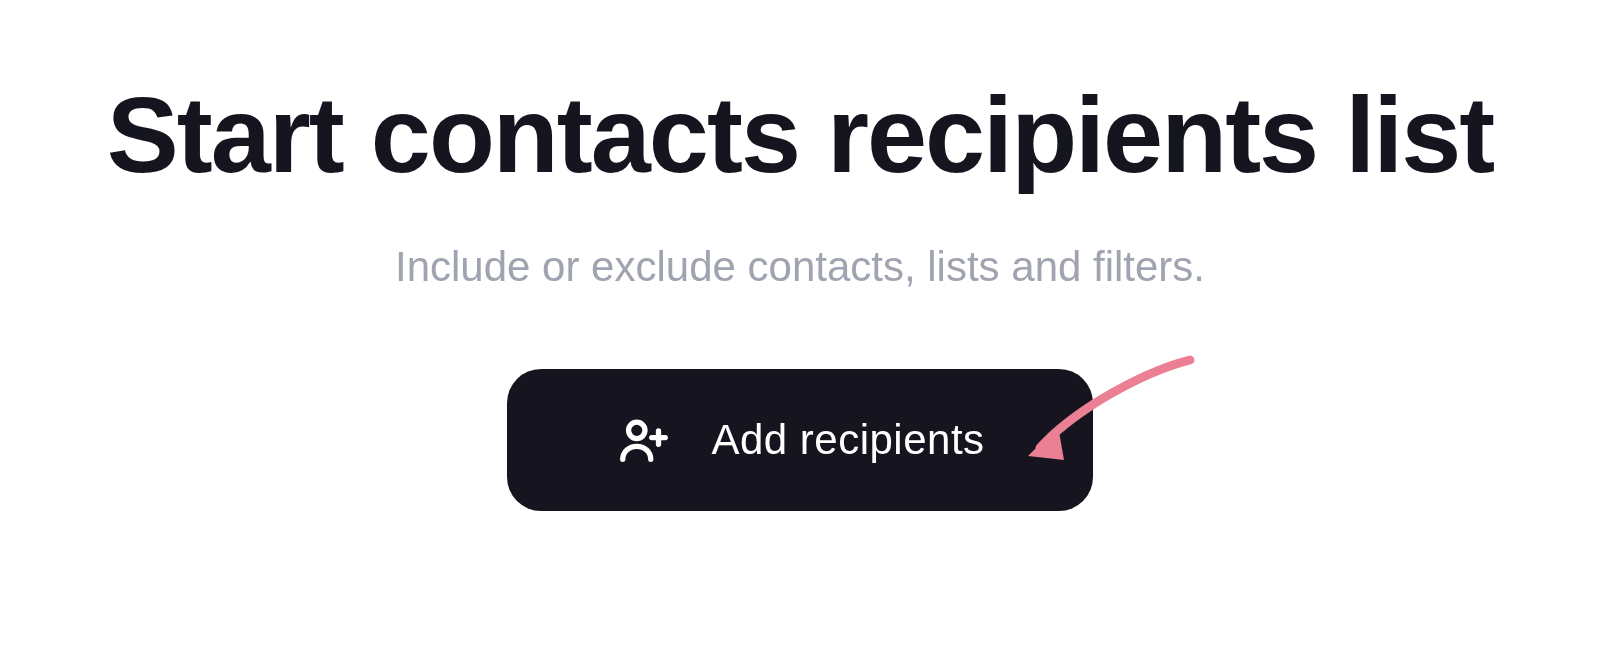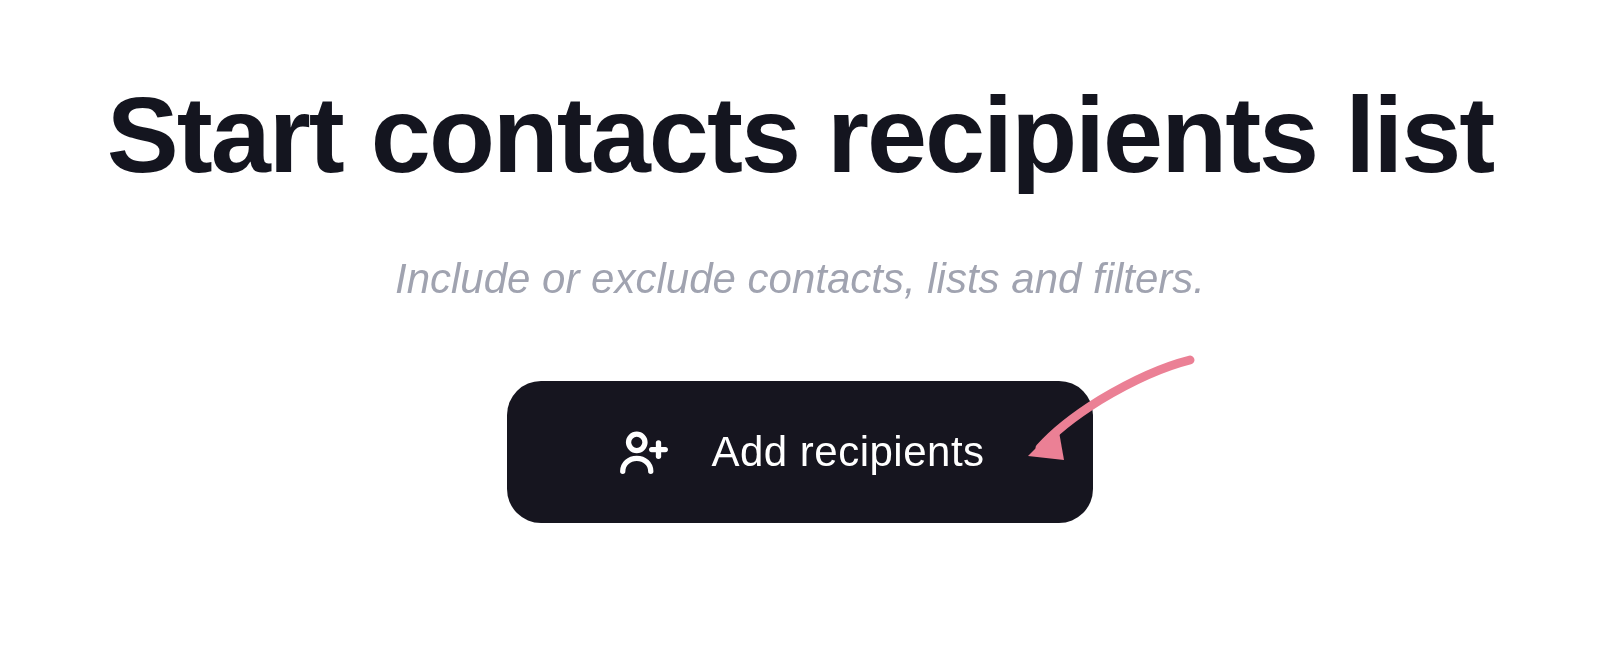--- a/index.html
+++ b/index.html
@@ -22,23 +22,22 @@
       font-weight: 800;
       color: #14151f;
       letter-spacing: -2px;
       margin-top: 72px;
       text-align: center;
     }
     .subtitle {
       font-size: 42px;
       font-weight: 400;
       color: #a0a3b0;
-      margin-top: 58px;
+      margin-top: 46px;
       text-align: center;
-      font-style: italic;
     }
     .add-btn {
       margin-top: 78px;
       background: #16151f;
       color: #ffffff;
       border: none;
       border-radius: 34px;
       padding: 42px 108px;
       display: flex;
       align-items: center;

